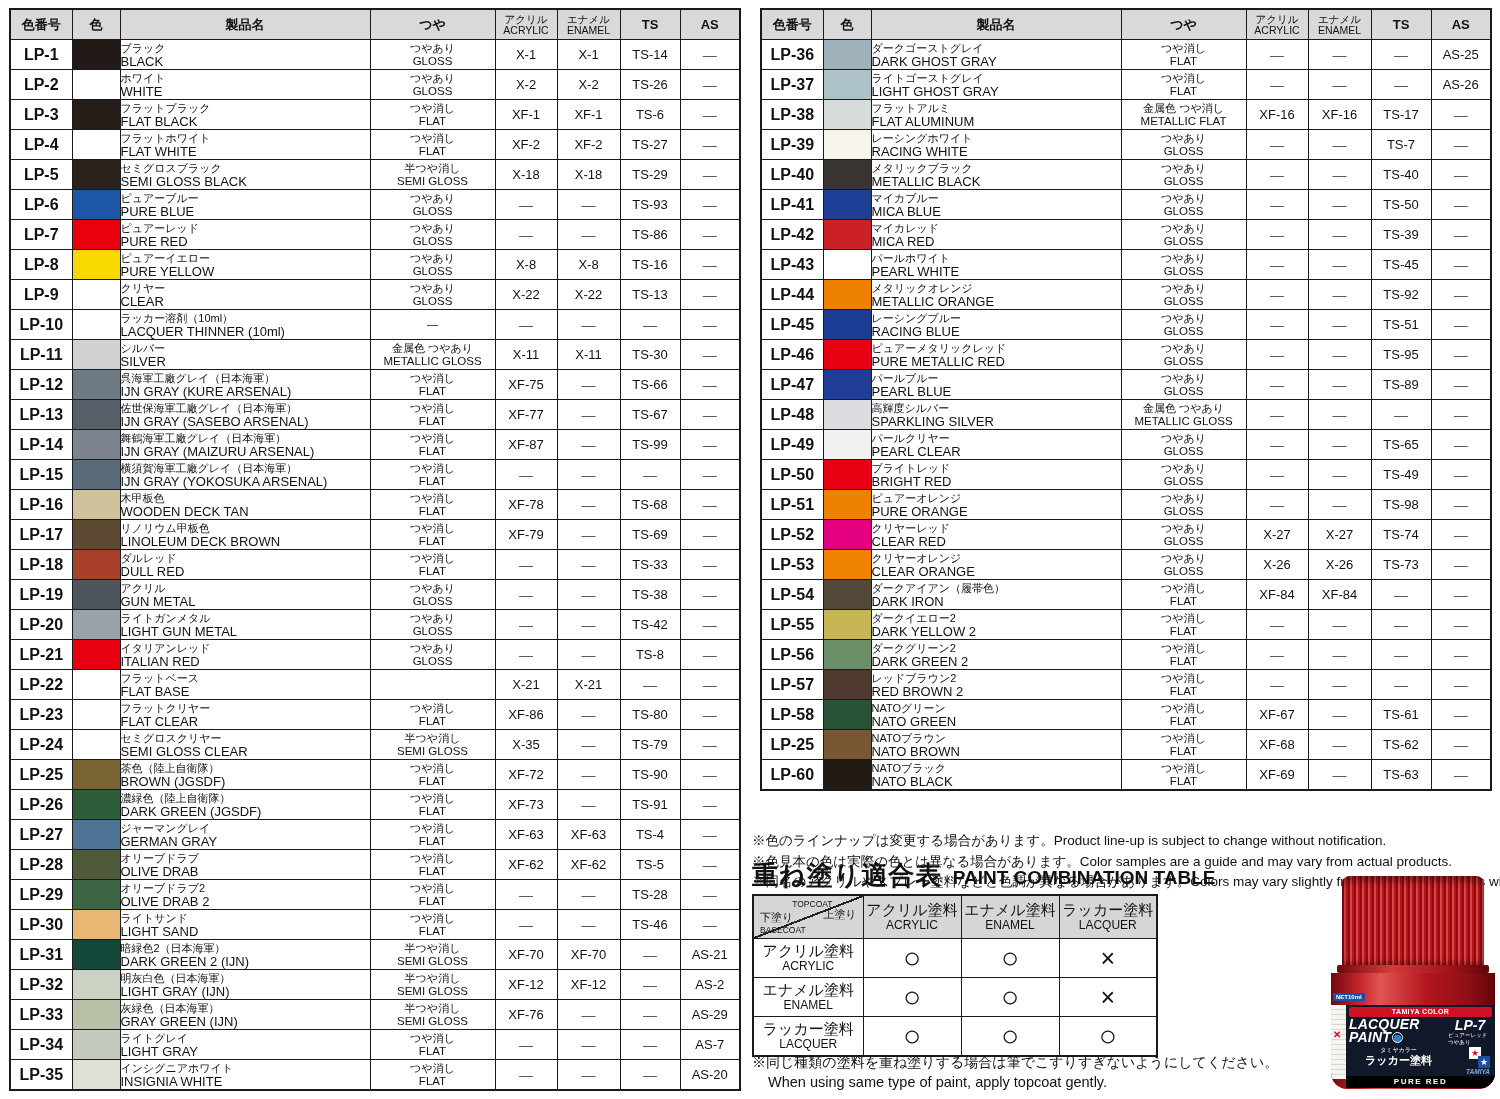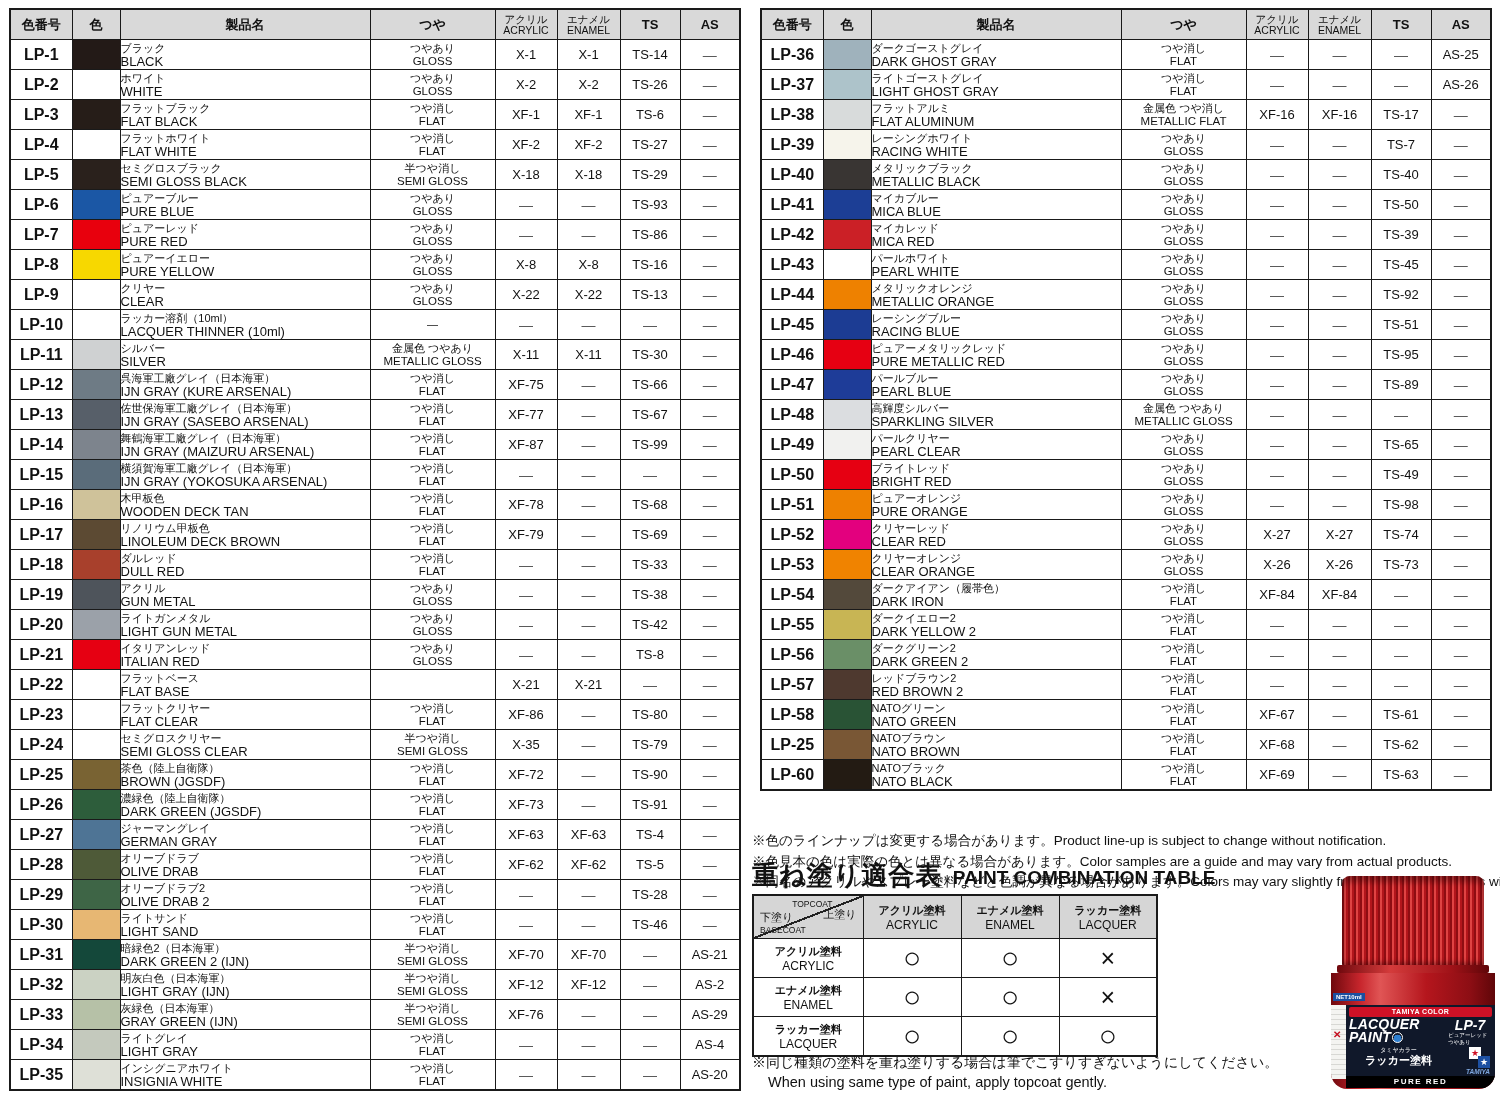--- a/index.html
+++ b/index.html
@@ -27,21 +27,21 @@
   .notes{position:absolute;left:752px;top:831px;width:744px;}
   .note-line{font-size:13.5px;line-height:20.5px;white-space:nowrap;}
 
   
   .combo-title{position:absolute;left:752px;top:858px;white-space:nowrap;}
   .combo-title .ct-jp{font-size:26px;font-weight:700;letter-spacing:1px;}
   .combo-title .ct-en{font-size:19px;font-weight:700;margin-left:6px;}
   table.combo{position:absolute;left:752px;top:894px;border-collapse:collapse;table-layout:fixed;background:#fff;border:2px solid #1a1a1a;}
   table.combo th,table.combo td{border:1px solid #1a1a1a;padding:0;vertical-align:middle;}
   table.combo thead th{background:#d6d6d6;height:42px;text-align:center;}
-  table.combo .hd-jp{font-size:11px;font-weight:700;line-height:16px;text-align:center;}
+  table.combo .hd-jp{font-size:15px;font-weight:400;line-height:16px;text-align:center;}
   table.combo .hd-en{font-size:12px;font-weight:400;line-height:14px;}
   table.combo tbody th{background:#fff;height:38px;text-align:center;font-weight:400;}
   table.combo td.mark{text-align:center;height:38px;}
   td.mark.o{font-size:30px;line-height:30px;font-weight:400;}
   td.mark.x{font-size:25px;line-height:25px;font-weight:400;}
   th.corner{position:relative;background:#d6d6d6;}
   th.corner .diag{position:absolute;left:0;top:0;width:100%;height:100%;
     background:linear-gradient(to bottom right,transparent calc(50% - 1px),#222 calc(50% - 1px),#222 calc(50% + 1px),transparent calc(50% + 1px));}
   th.corner span{position:absolute;white-space:nowrap;}
   th.corner .tc-en{top:3px;right:30px;font-size:8.5px;font-weight:400;}
@@ -649,21 +649,21 @@
             <div class="jp">ライトグレイ</div>
             <div class="en">LIGHT GRAY</div>
           </td>
           <td class="c-gloss">
             <div class="jp">つや消し</div>
             <div class="en">FLAT</div>
           </td>
           <td class="c-val dash">—</td>
           <td class="c-val dash">—</td>
           <td class="c-val dash">—</td>
-          <td class="c-val">AS-4</td>
+          <td class="c-val">AS-7</td>
         </tr>
         <tr>
           <td class="c-id">LP-35</td>
           <td class="c-sw" style="background: rgb(222, 224, 215);"></td>
           <td class="c-name">
             <div class="jp">インシグニアホワイト</div>
             <div class="en">INSIGNIA WHITE</div>
           </td>
           <td class="c-gloss">
             <div class="jp">つや消し</div>

